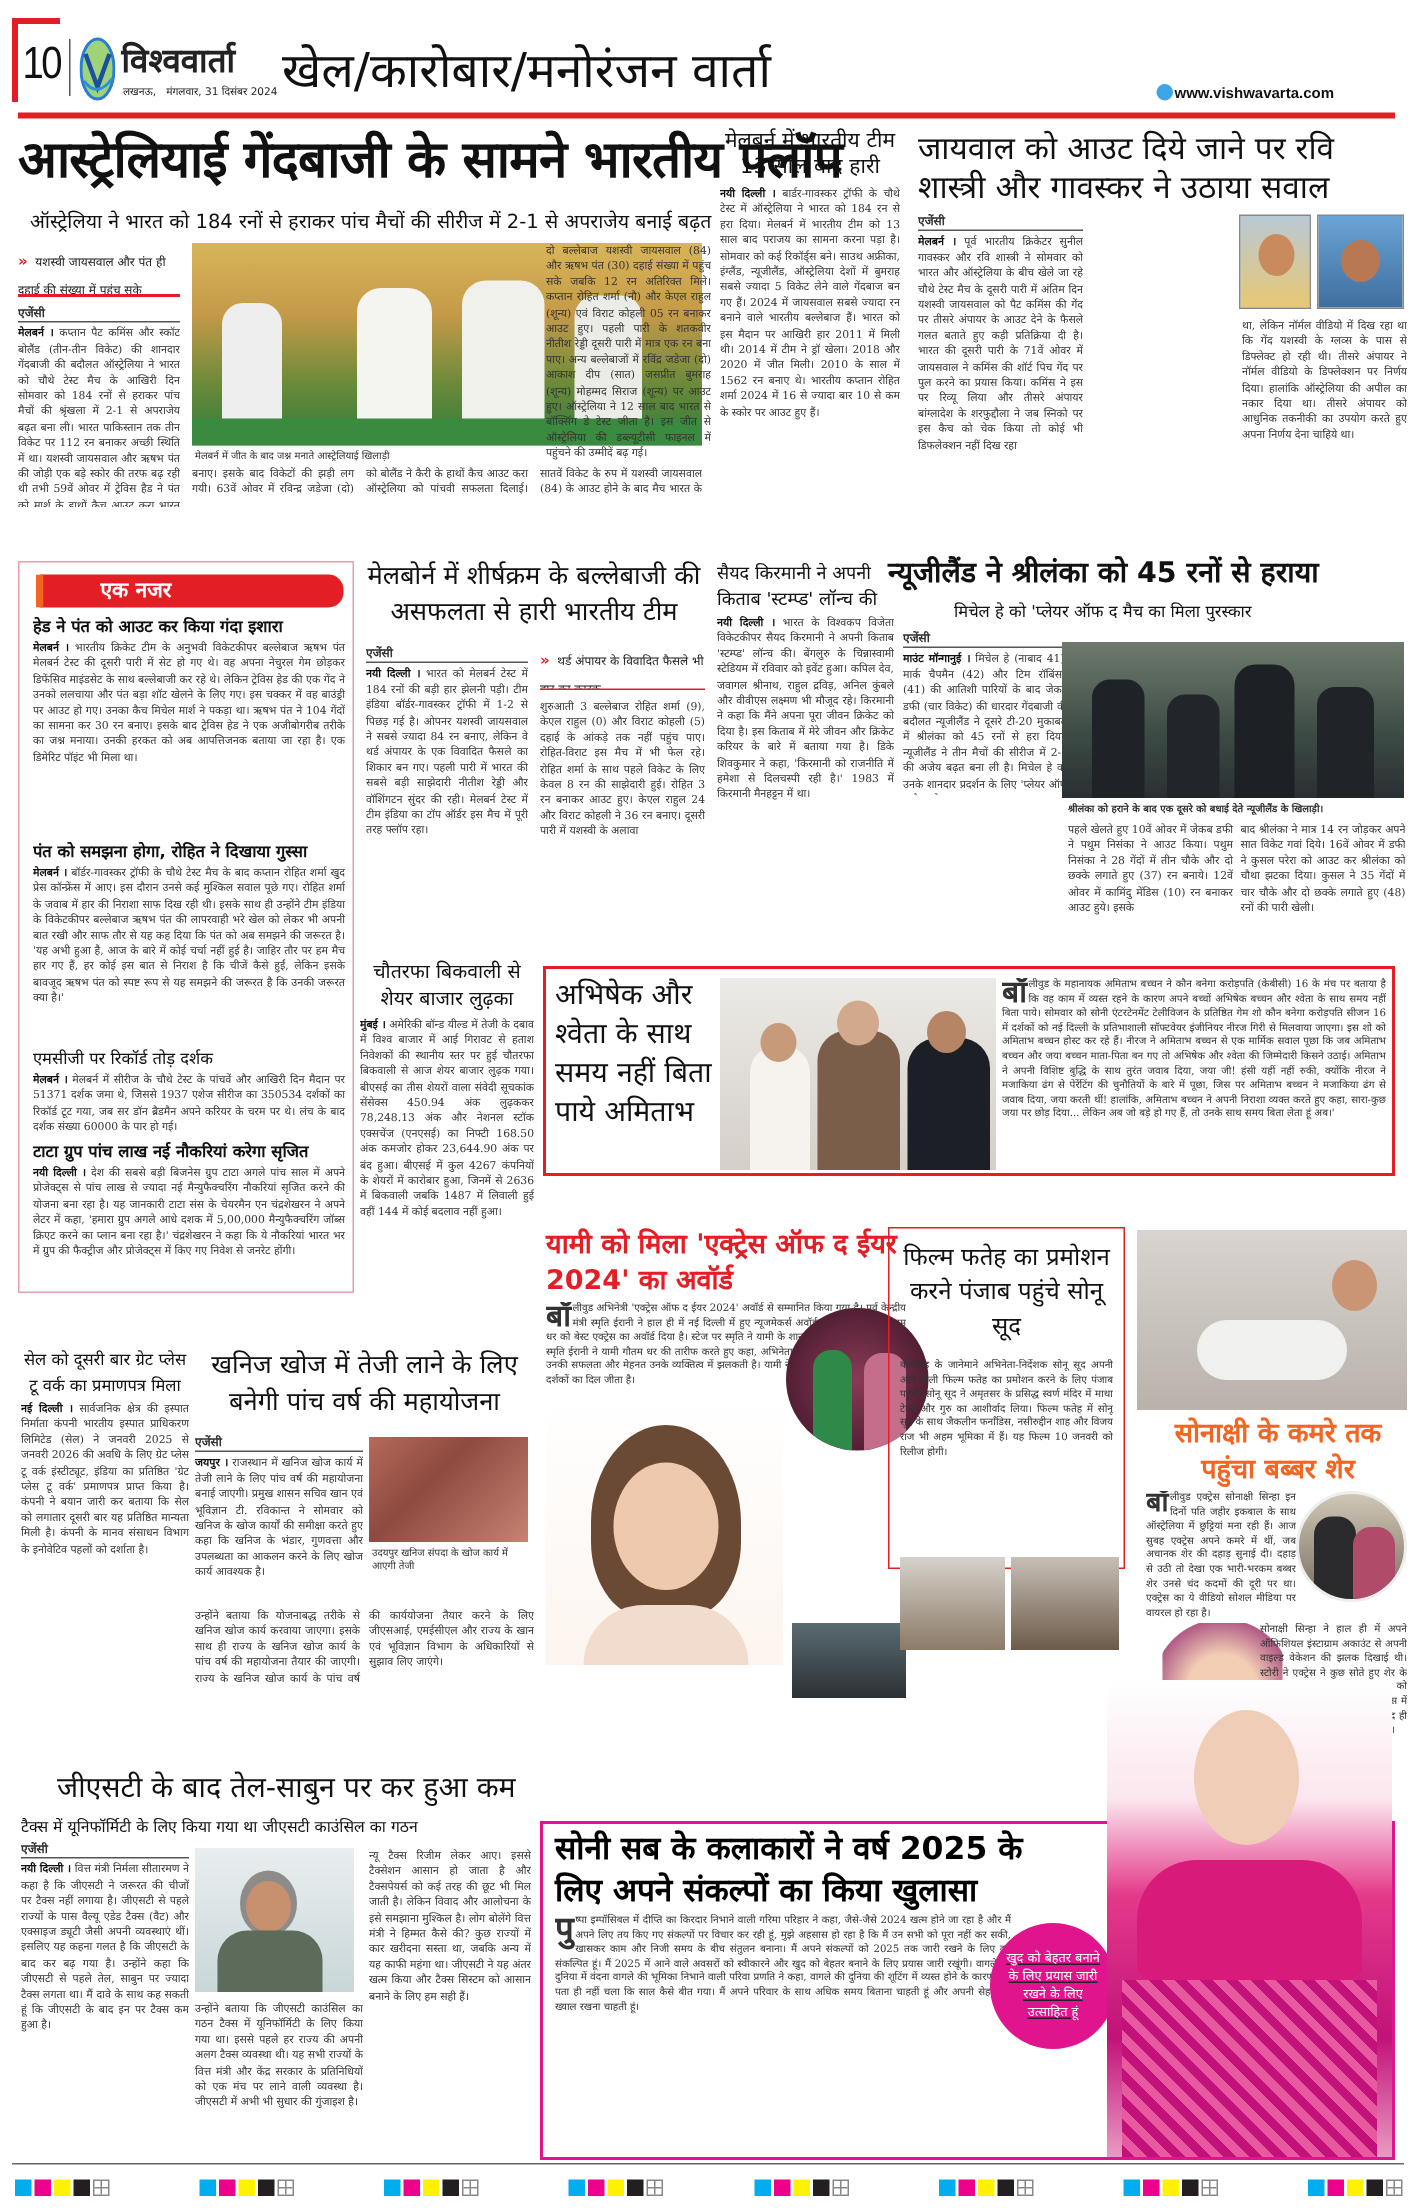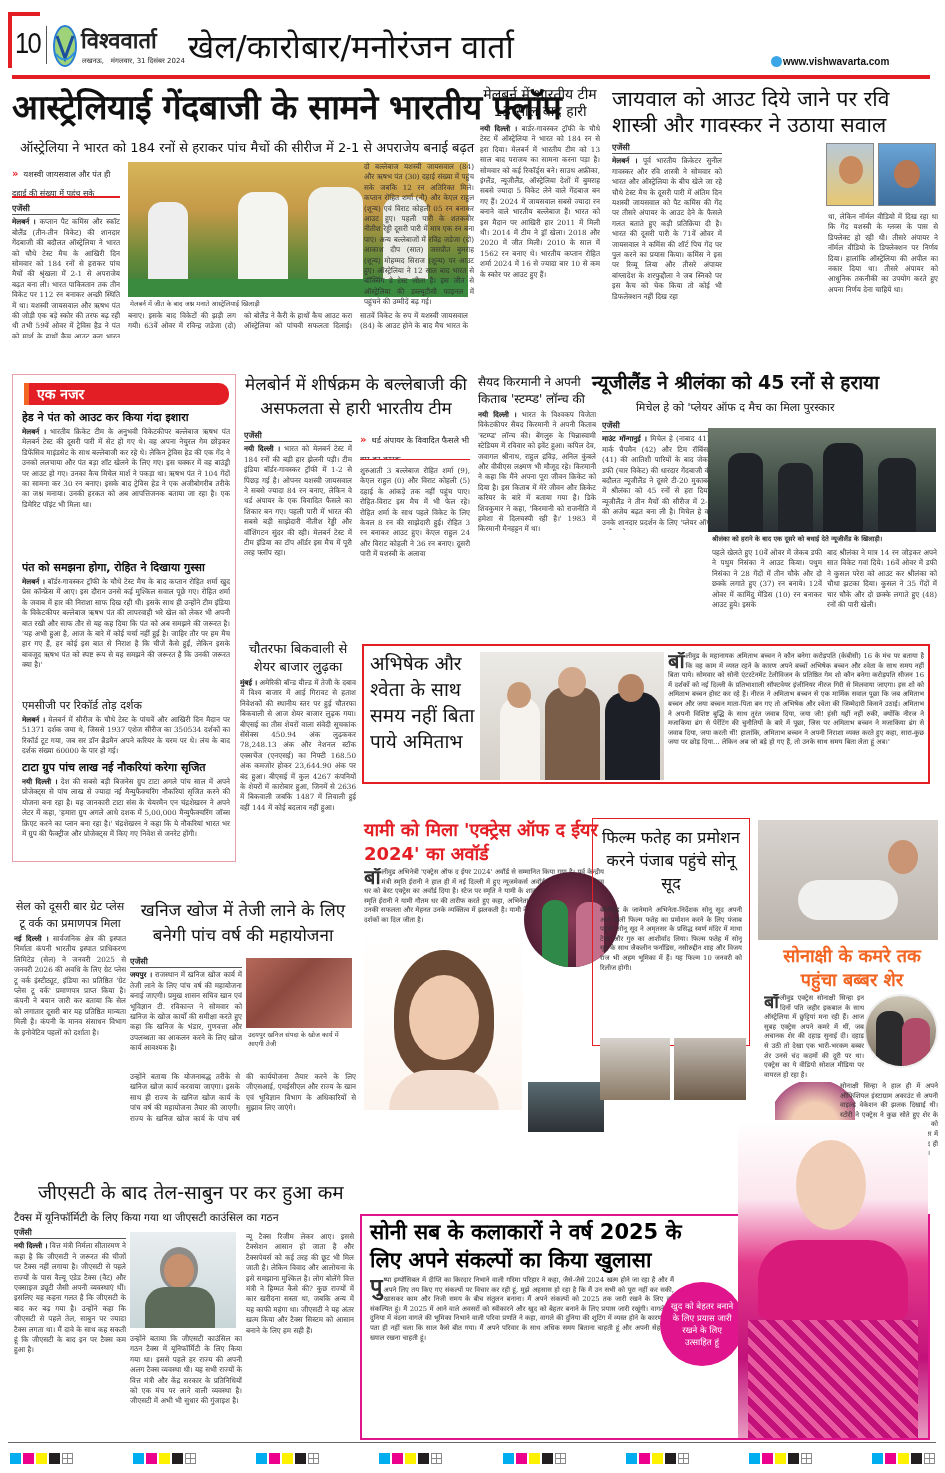--- a/index.html
+++ b/index.html
@@ -83,21 +83,21 @@
 </div>
 <div class="img" style="left:878px;top:143px;width:58px;height:63px;background:linear-gradient(180deg,#6aa4d6,#3f6f9e);border:1px solid #888;">
   <div style="position:absolute;left:15px;top:16px;width:26px;height:28px;border-radius:50%;background:#b87854;"></div>
 </div>
 <div class="col body-text" style="left:828px;top:212px;width:110px;height:127px;">
   <span>था, लेकिन नॉर्मल वीडियो में दिख रहा था कि गेंद यशस्वी के ग्लव्स के पास से डिफ्लेक्ट हो रही थी। तीसरे अंपायर ने नॉर्मल वीडियो के डिफ्लेक्शन पर निर्णय दिया। हालांकि ऑस्ट्रेलिया की अपील का नकार दिया था। तीसरे अंपायर को आधुनिक तकनीकी का उपयोग करते हुए अपना निर्णय देना चाहिये था।</span>
 </div>
 
 <div class="abs" style="left:12px;top:374px;width:224px;height:488px;border:1px solid #e8a0a8;"></div>
 <div class="abs" style="left:24px;top:383px;width:205px;height:22px;background:#e31e24;border-radius:0 10px 10px 0;border-left:5px solid #f26522;">
-  <span style="color:#fff;font-weight:bold;font-size:14px;padding-left:8px;line-height:22px;">एक नजर</span>
+  <span style="color:#fff;font-weight:bold;font-size:14px;padding-left:8px;line-height:22px;margin-left:30px;">एक नजर</span>
 </div>
 <div class="col" style="left:22px;top:409px;width:208px;height:450px;">
   <div style="height:150px;overflow:hidden;">
     <div style="font-size:11px;font-weight:bold;color:#111;margin-bottom:3px;">हेड ने पंत को आउट कर किया गंदा इशारा</div>
     <div class="body-text"><b>मेलबर्न ।</b> <span>भारतीय क्रिकेट टीम के अनुभवी विकेटकीपर बल्लेबाज ऋषभ पंत मेलबर्न टेस्ट की दूसरी पारी में सेट हो गए थे। वह अपना नेचुरल गेम छोड़कर डिफेंसिव माइंडसेट के साथ बल्लेबाजी कर रहे थे। लेकिन ट्रेविस हेड की एक गेंद ने उनको ललचाया और पंत बड़ा शॉट खेलने के लिए गए। इस चक्कर में वह बाउंड्री पर आउट हो गए। उनका कैच मिचेल मार्श ने पकड़ा था। ऋषभ पंत ने 104 गेंदों का सामना कर 30 रन बनाए। इसके बाद ट्रेविस हेड ने एक अजीबोगरीब तरीके का जश्न मनाया। उनकी हरकत को अब आपत्तिजनक बताया जा रहा है। एक डिमेरिट पॉइंट भी मिला था।</span></div>
   </div>
   <div style="height:138px;overflow:hidden;">
     <div style="font-size:11px;font-weight:bold;color:#111;margin-bottom:3px;">पंत को समझना होगा, रोहित ने दिखाया गुस्सा</div>
     <div class="body-text"><b>मेलबर्न ।</b> <span>बॉर्डर-गावस्कर ट्रॉफी के चौथे टेस्ट मैच के बाद कप्तान रोहित शर्मा खुद प्रेस कॉन्फ्रेंस में आए। इस दौरान उनसे कई मुश्किल सवाल पूछे गए। रोहित शर्मा के जवाब में हार की निराशा साफ दिख रही थी। इसके साथ ही उन्होंने टीम इंडिया के विकेटकीपर बल्लेबाज ऋषभ पंत की लापरवाही भरे खेल को लेकर भी अपनी बात रखी और साफ तौर से यह कह दिया कि पंत को अब समझने की जरूरत है। 'यह अभी हुआ है, आज के बारे में कोई चर्चा नहीं हुई है। जाहिर तौर पर हम मैच हार गए हैं, हर कोई इस बात से निराश है कि चीजें कैसे हुईं, लेकिन इसके बावजूद ऋषभ पंत को स्पष्ट रूप से यह समझने की जरूरत है कि उनकी जरूरत क्या है।'</span></div>
   </div>
@@ -243,21 +243,21 @@
 </div>
 <div class="col body-text" style="left:246px;top:1232px;width:108px;height:214px;">
   <span>न्यू टैक्स रिजीम लेकर आए। इससे टैक्सेशन आसान हो जाता है और टैक्सपेयर्स को कई तरह की छूट भी मिल जाती है। लेकिन विवाद और आलोचना के इसे समझाना मुश्किल है। लोग बोलेंगे वित्त मंत्री ने हिम्मत कैसे की? कुछ राज्यों में कार खरीदना सस्ता था, जबकि अन्य में यह काफी महंगा था। जीएसटी ने यह अंतर खत्म किया और टैक्स सिस्टम को आसान बनाने के लिए हम सही हैं।</span>
 </div>
 
 <div class="abs" style="left:360px;top:1214px;width:570px;height:226px;border:2px solid #e0148c;"></div>
 <div class="abs" style="left:370px;top:1218px;width:330px;font-size:21px;line-height:28px;color:#000000;font-weight:bold;">सोनी सब के कलाकारों ने वर्ष 2025 के लिए अपने संकल्पों का किया खुलासा</div>
 <div class="col body-text" style="left:370px;top:1276px;width:304px;height:160px;font-size:6.8px;line-height:9.6px;">
   <span style="float:left;font-size:22px;line-height:20px;font-weight:bold;margin-right:1px;">पु</span><span>ष्पा इम्पॉसिबल में दीप्ति का किरदार निभाने वाली गरिमा परिहार ने कहा, जैसे-जैसे 2024 खत्म होने जा रहा है और मैं अपने लिए तय किए गए संकल्पों पर विचार कर रही हूं, मुझे अहसास हो रहा है कि मैं उन सभी को पूरा नहीं कर सकी, खासकर काम और निजी समय के बीच संतुलन बनाना। मैं अपने संकल्पों को 2025 तक जारी रखने के लिए दृढ़ संकल्पित हूं। मैं 2025 में आने वाले अवसरों को स्वीकारने और खुद को बेहतर बनाने के लिए प्रयास जारी रखूंगी। वागले की दुनिया में वंदना वागले की भूमिका निभाने वाली परिवा प्रणति ने कहा, वागले की दुनिया की शूटिंग में व्यस्त होने के कारण मुझे पता ही नहीं चला कि साल कैसे बीत गया। मैं अपने परिवार के साथ अधिक समय बिताना चाहती हूं और अपनी सेहत का ख्याल रखना चाहती हूं।</span>
 </div>
-<div class="abs" style="left:660px;top:1282px;width:84px;height:84px;border-radius:50%;background:#e0148c;display:flex;align-items:center;justify-content:center;text-align:center;padding:8px;">
+<div class="abs" style="left:660px;top:1282px;width:84px;height:84px;border-radius:50%;background:#e0148c;display:flex;align-items:center;justify-content:center;text-align:center;padding:8px;text-decoration:underline;">
   <span style="color:#fff;font-size:8.5px;line-height:12px;">खुद को बेहतर बनाने के लिए प्रयास जारी रखने के लिए उत्साहित हूं</span>
 </div>
 <div class="img" style="left:738px;top:1120px;width:190px;height:318px;background:linear-gradient(180deg,#fff 0%,#fbe6ee 25%,#e43a8a 45%,#c2127a 75%,#e89bc2 100%);">
   <div style="position:absolute;left:58px;top:20px;width:70px;height:90px;border-radius:50%;background:#f0cdb6;"></div>
   <div style="position:absolute;left:48px;top:10px;width:90px;height:110px;border-radius:50%;background:#5a3b2e;z-index:-1;"></div>
   <div style="position:absolute;left:20px;top:120px;width:150px;height:80px;background:#d81b7a;border-radius:40px 40px 10px 10px;"></div>
   <div style="position:absolute;left:10px;top:200px;width:170px;height:118px;background:repeating-linear-gradient(45deg,#c2127a 0 6px,#e85aa0 6px 12px);"></div>
 </div>
 
 <div class="abs" style="left:8px;top:1442px;width:928px;height:1px;background:#666;"></div>

